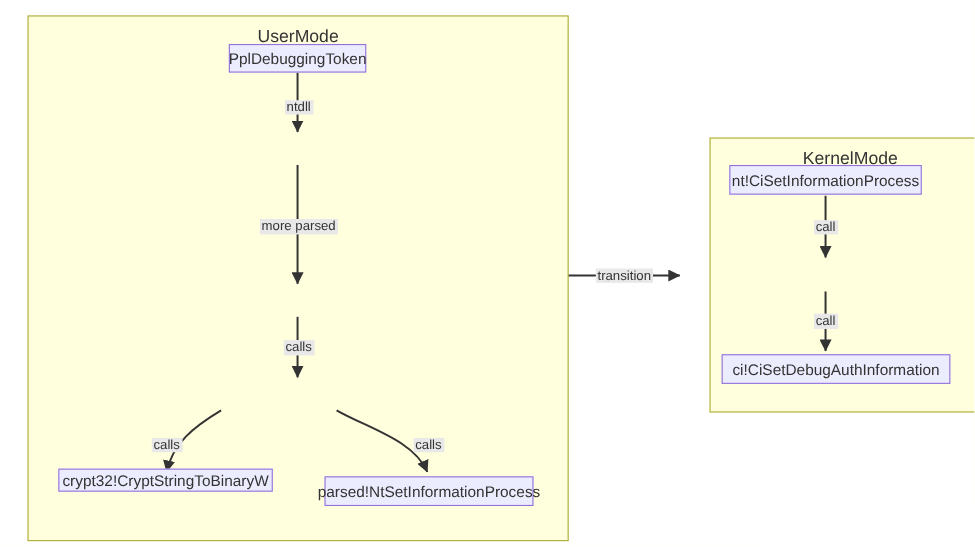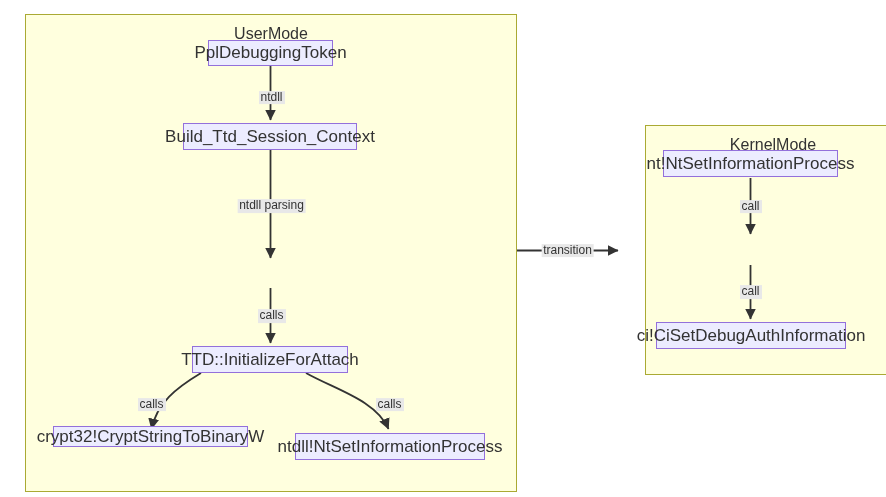--- a/index.html
+++ b/index.html
@@ -42,21 +42,21 @@
     stroke:var(--edge-color);
     stroke-width:1.8px;
   }
   .arrowhead{fill:var(--edge-color);}
   .node{
     position:absolute;
     background:var(--node-fill);
     border:1px solid var(--node-border);
     box-sizing:border-box;
     display:flex;align-items:center;justify-content:center;
-    font-size:17px;
+    font-size:14px;
     white-space:nowrap;
     z-index:2;
     color:var(--text-color);
   }
   .edge-label{
     position:absolute;
     transform:translate(-50%,-50%);
     background:var(--edge-label-bg);
     font-size:12px;
     line-height:1.15;
@@ -90,37 +90,35 @@
     <path class="edge" d="M270.5 288 L270.5 343" marker-end="url(#arrow)"></path>
     <path class="edge" d="M201 373 C 176 388, 157 403, 151.5 429" marker-end="url(#arrow)"></path>
     <path class="edge" d="M306 373 C 334 389, 376 400, 388.5 429" marker-end="url(#arrow)"></path>
     <path class="edge" d="M517 250.5 L 618 250.5" marker-end="url(#arrow)"></path>
     <path class="edge" d="M750.5 178 L750.5 234" marker-end="url(#arrow)"></path>
     <path class="edge" d="M750.5 265 L750.5 319" marker-end="url(#arrow)"></path>
   </svg>
 
   <div class="node" style="left:208px;top:40px;width:125px;height:26px;">PplDebuggingToken</div>
 
-  <div class="node" style="left:183px;top:123px;width:174px;height:27px;">Build_Ttd_Session_Context</div>
 
 
-  <div class="node" style="left:192px;top:346px;width:156px;height:27px;">TTD::InitializeForAttach</div>
 
   <div class="node" style="left:53px;top:426px;width:195px;height:21px;">crypt32!CryptStringToBinaryW</div>
 
-  <div class="node" style="left:295px;top:433px;width:190px;height:27px;">ntdll!NtSetInformationProcess</div>
+  <div class="node" style="left:295px;top:433px;width:190px;height:27px;">parsed!NtSetInformationProcess</div>
 
-  <div class="node" style="left:663px;top:150px;width:175px;height:27px;">nt!NtSetInformationProcess</div>
+  <div class="node" style="left:663px;top:150px;width:175px;height:27px;">nt!CiSetInformationProcess</div>
 
 
-  <div class="node" style="left:656px;top:322px;width:190px;height:27px;">ci!CiSetDebugAuthInformation</div>
+  <div class="node" style="left:656px;top:322px;width:208px;height:27px;">ci!CiSetDebugAuthInformation</div>
 
   <div class="edge-label" style="left:271.5px;top:97.5px;">ntdll</div>
 
-  <div class="edge-label" style="left:271.5px;top:206px;">ntdll parsing</div>
+  <div class="edge-label" style="left:271.5px;top:206px;">more parsed</div>
 
   <div class="edge-label" style="left:271.5px;top:316px;">calls</div>
 
   <div class="edge-label" style="left:151.5px;top:404.5px;">calls</div>
 
   <div class="edge-label" style="left:389.5px;top:404.5px;">calls</div>
 
   <div class="edge-label" style="left:567.5px;top:250.5px;text-align:right;">transition</div>
 
   <div class="edge-label" style="left:750.5px;top:206.5px;">call</div>

